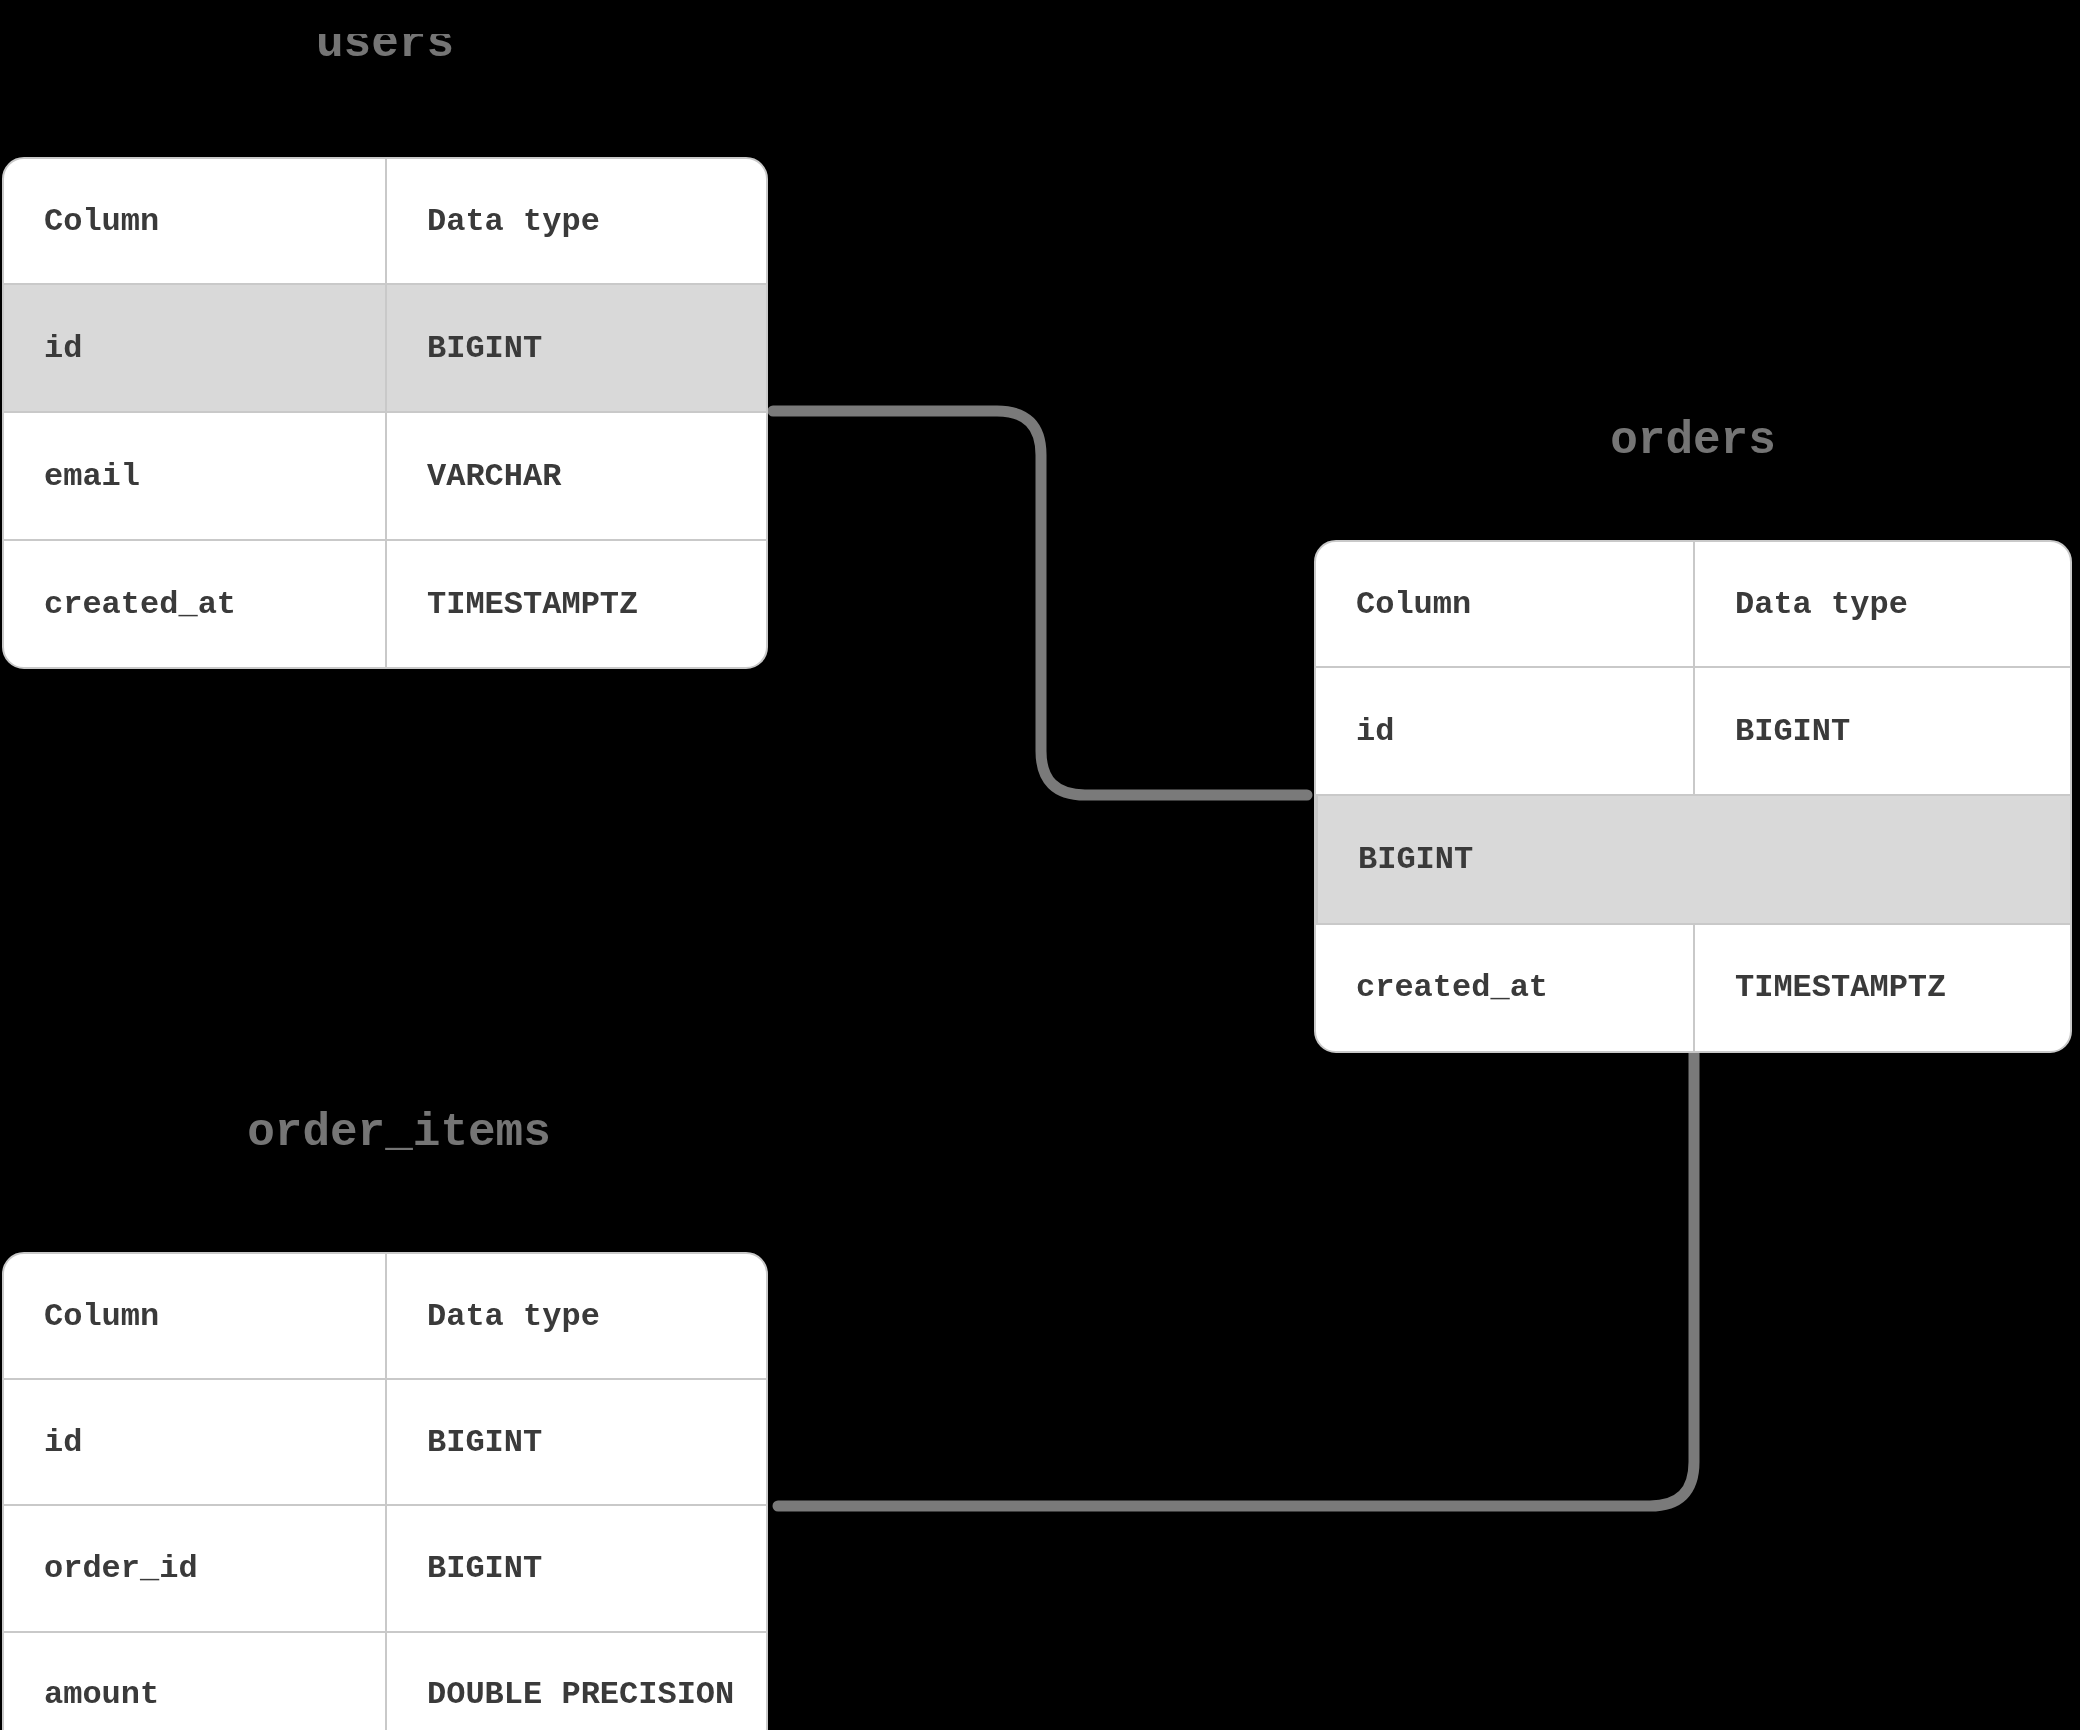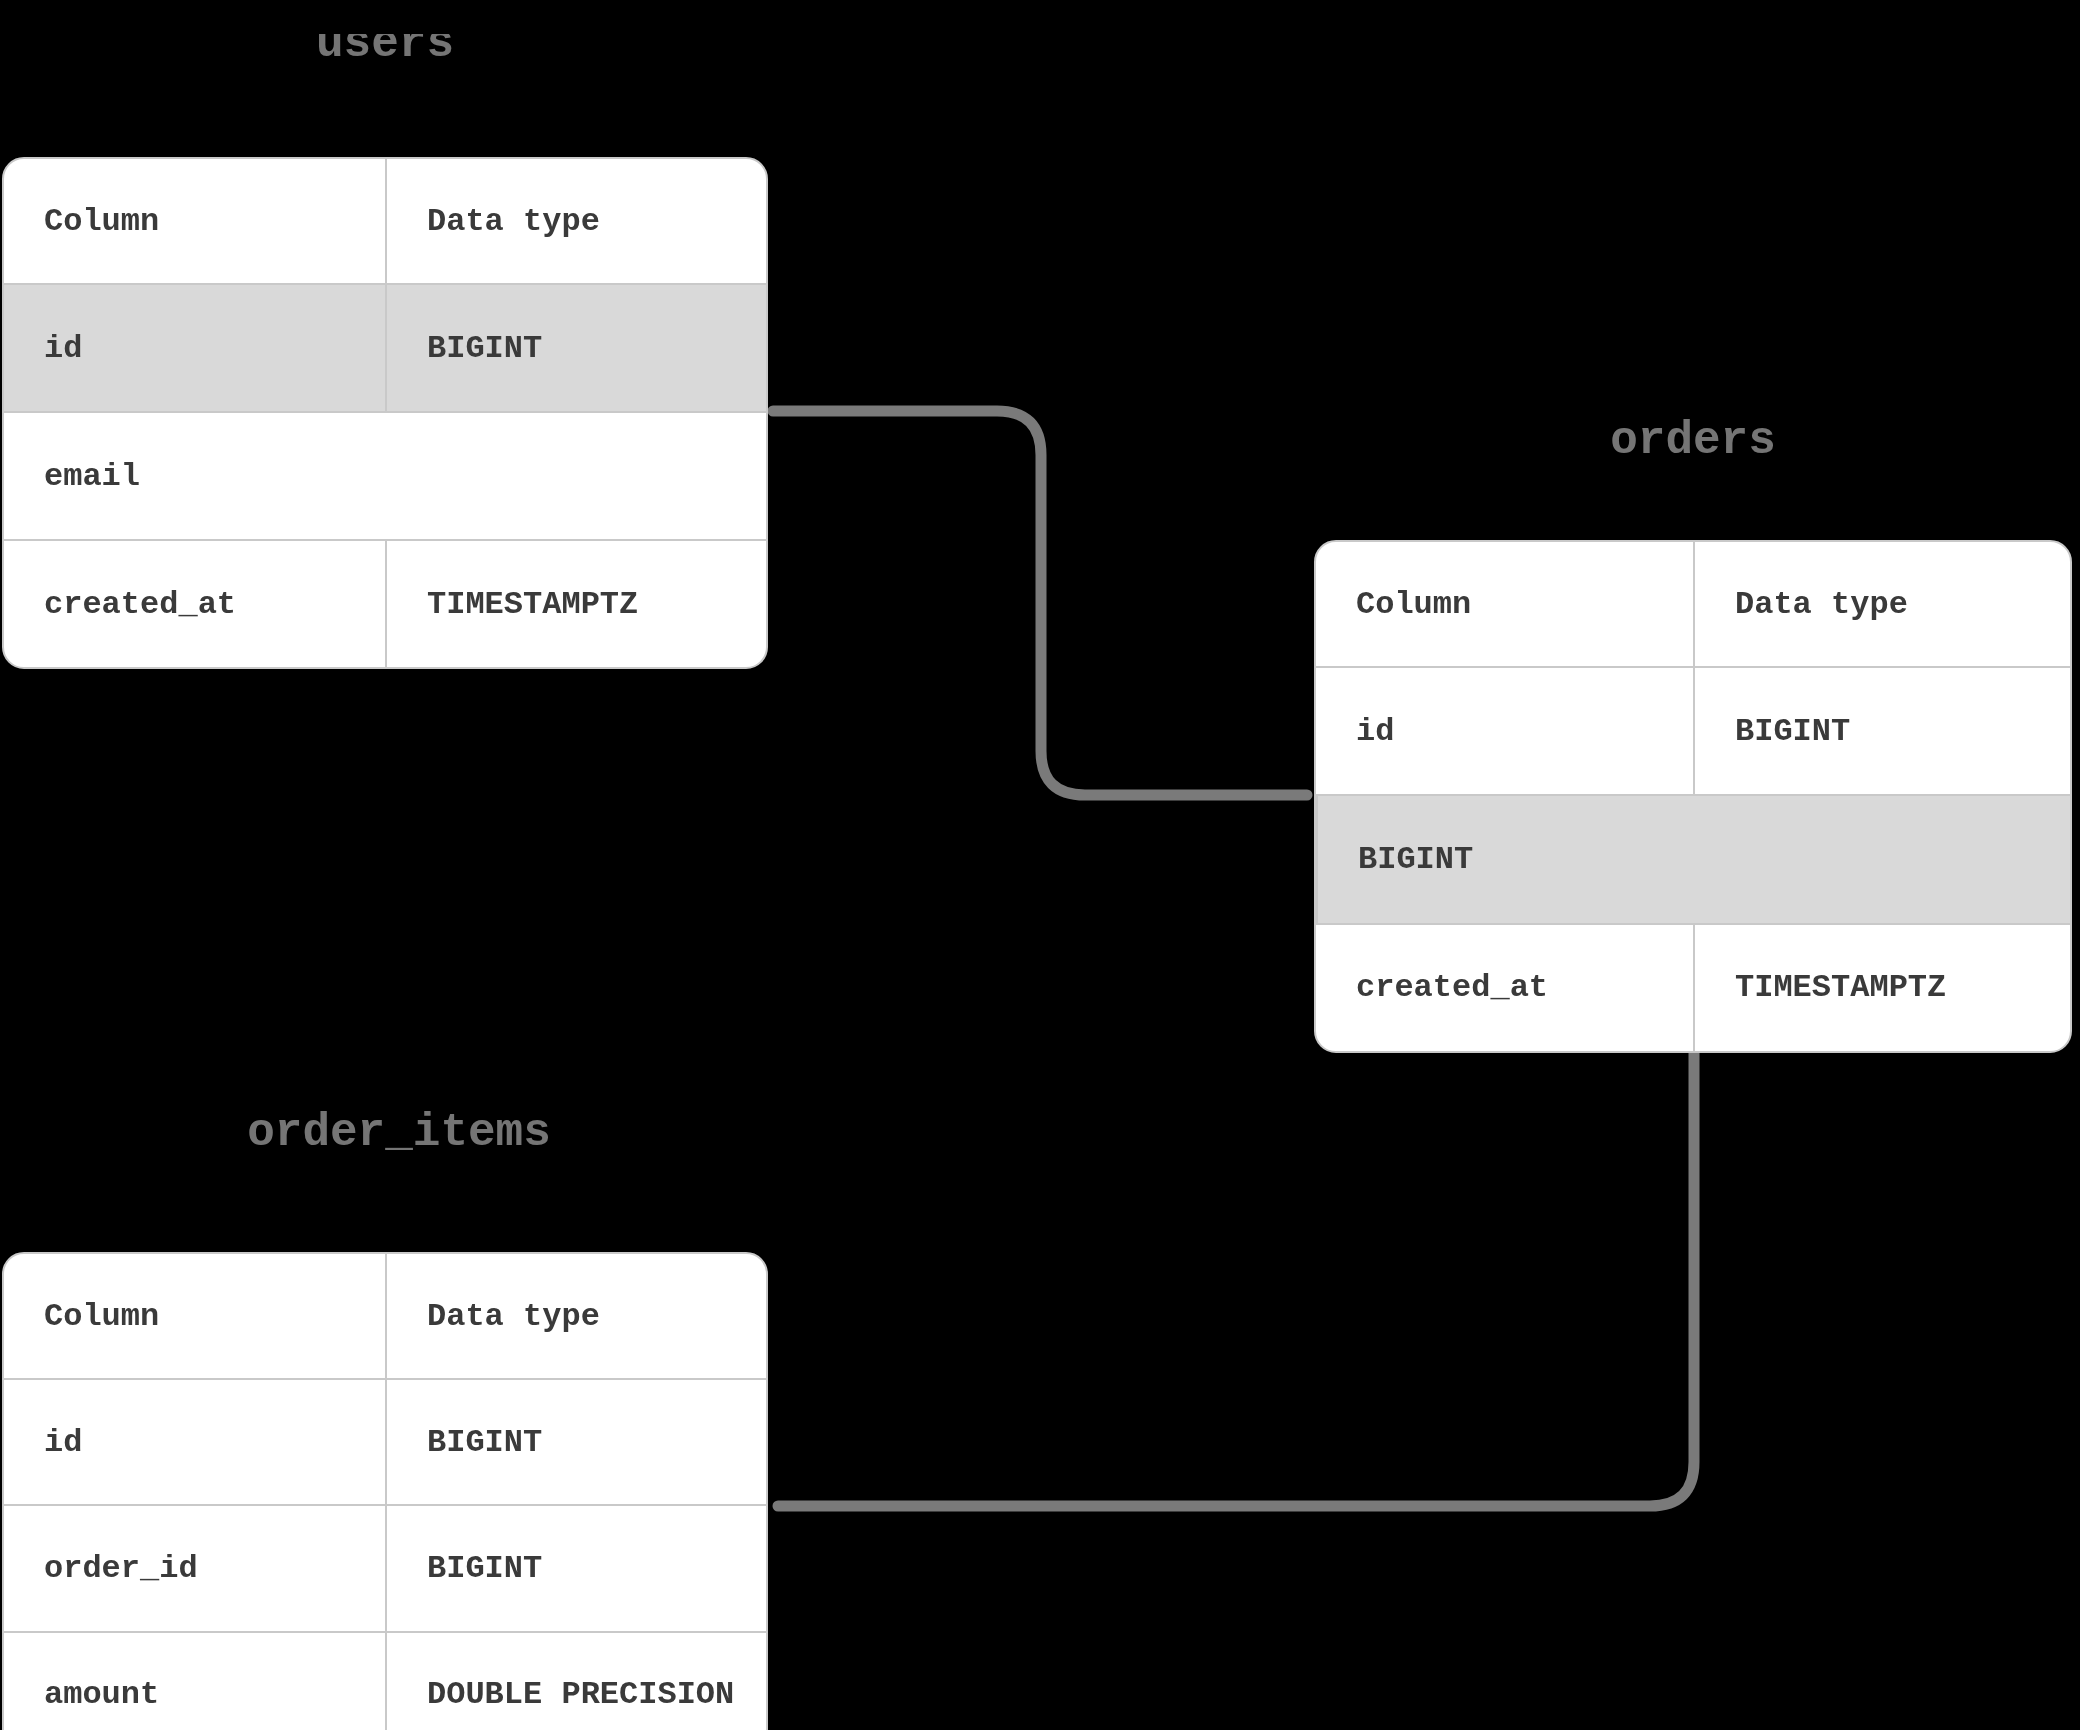--- a/index.html
+++ b/index.html
@@ -58,20 +58,21 @@
     <div class="trow header">
       <div class="cell">Column</div>
       <div class="cell type">Data type</div>
     </div>
     <div class="trow highlight">
       <div class="cell">id</div>
       <div class="cell type">BIGINT</div>
     </div>
     <div class="trow">
       <div class="cell">email</div>
+      <div class="cell type">VARCHAR</div>
     </div>
     <div class="trow">
       <div class="cell">created_at</div>
       <div class="cell type">TIMESTAMPTZ</div>
     </div>
   </div>
 
   <div class="title" style="left:1314px;top:380px;width:758px;">orders</div>
   <div class="card" style="left:1314px;top:506px;width:758px;height:513px;">
     <div class="trow header">

